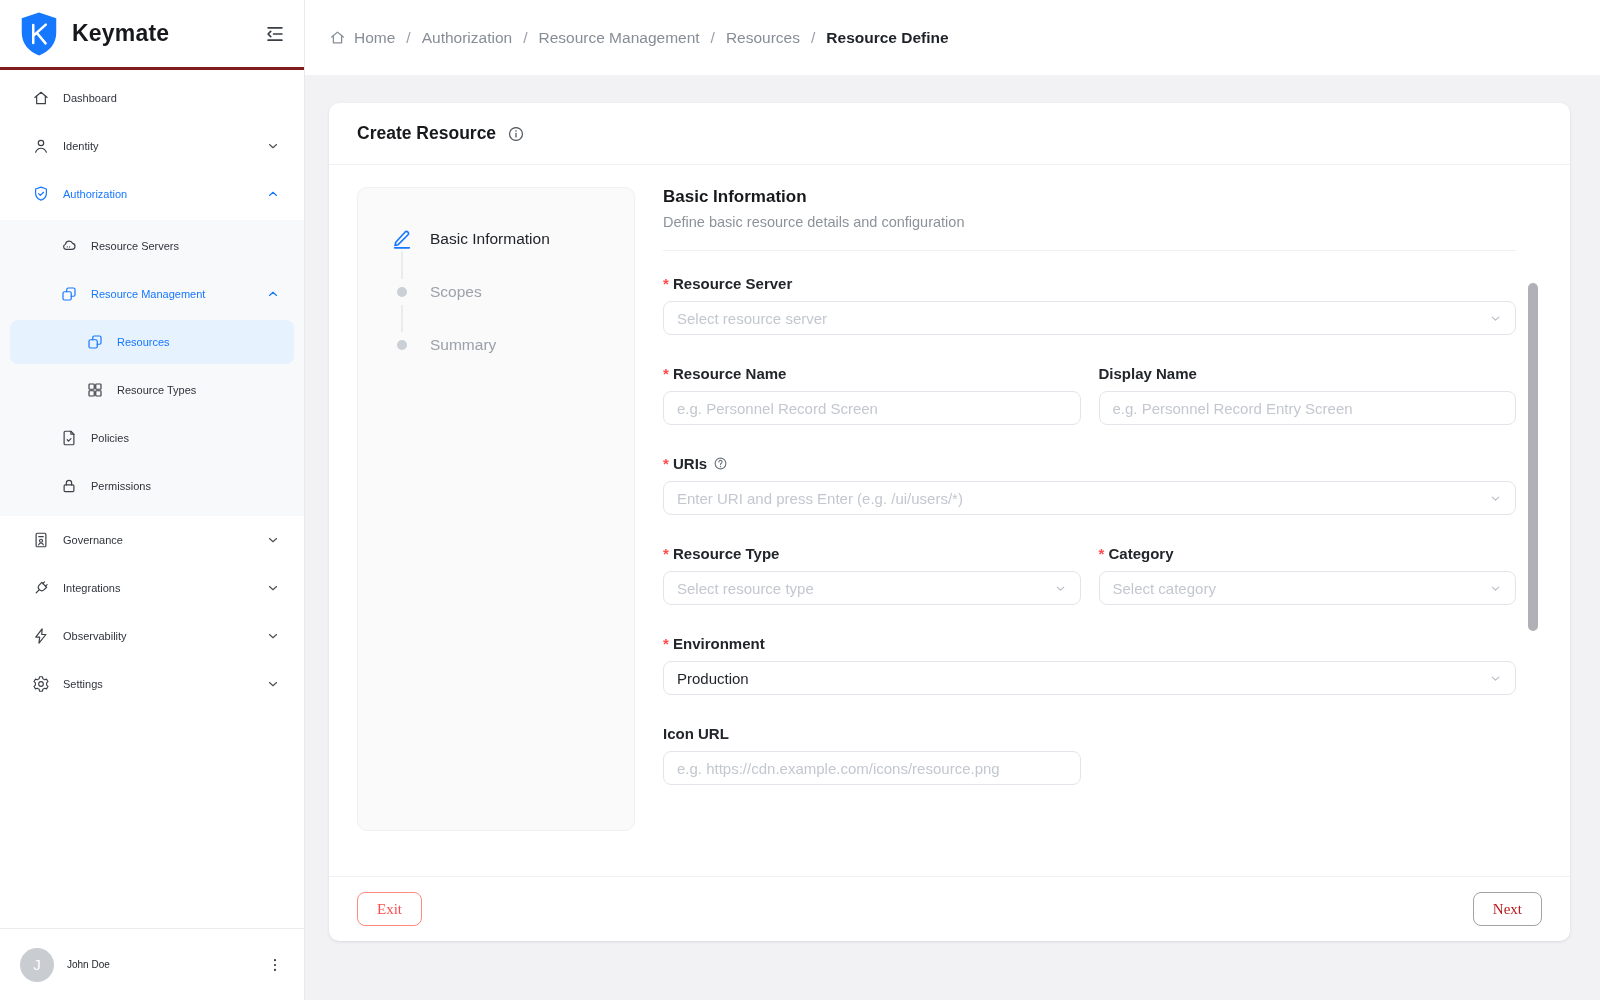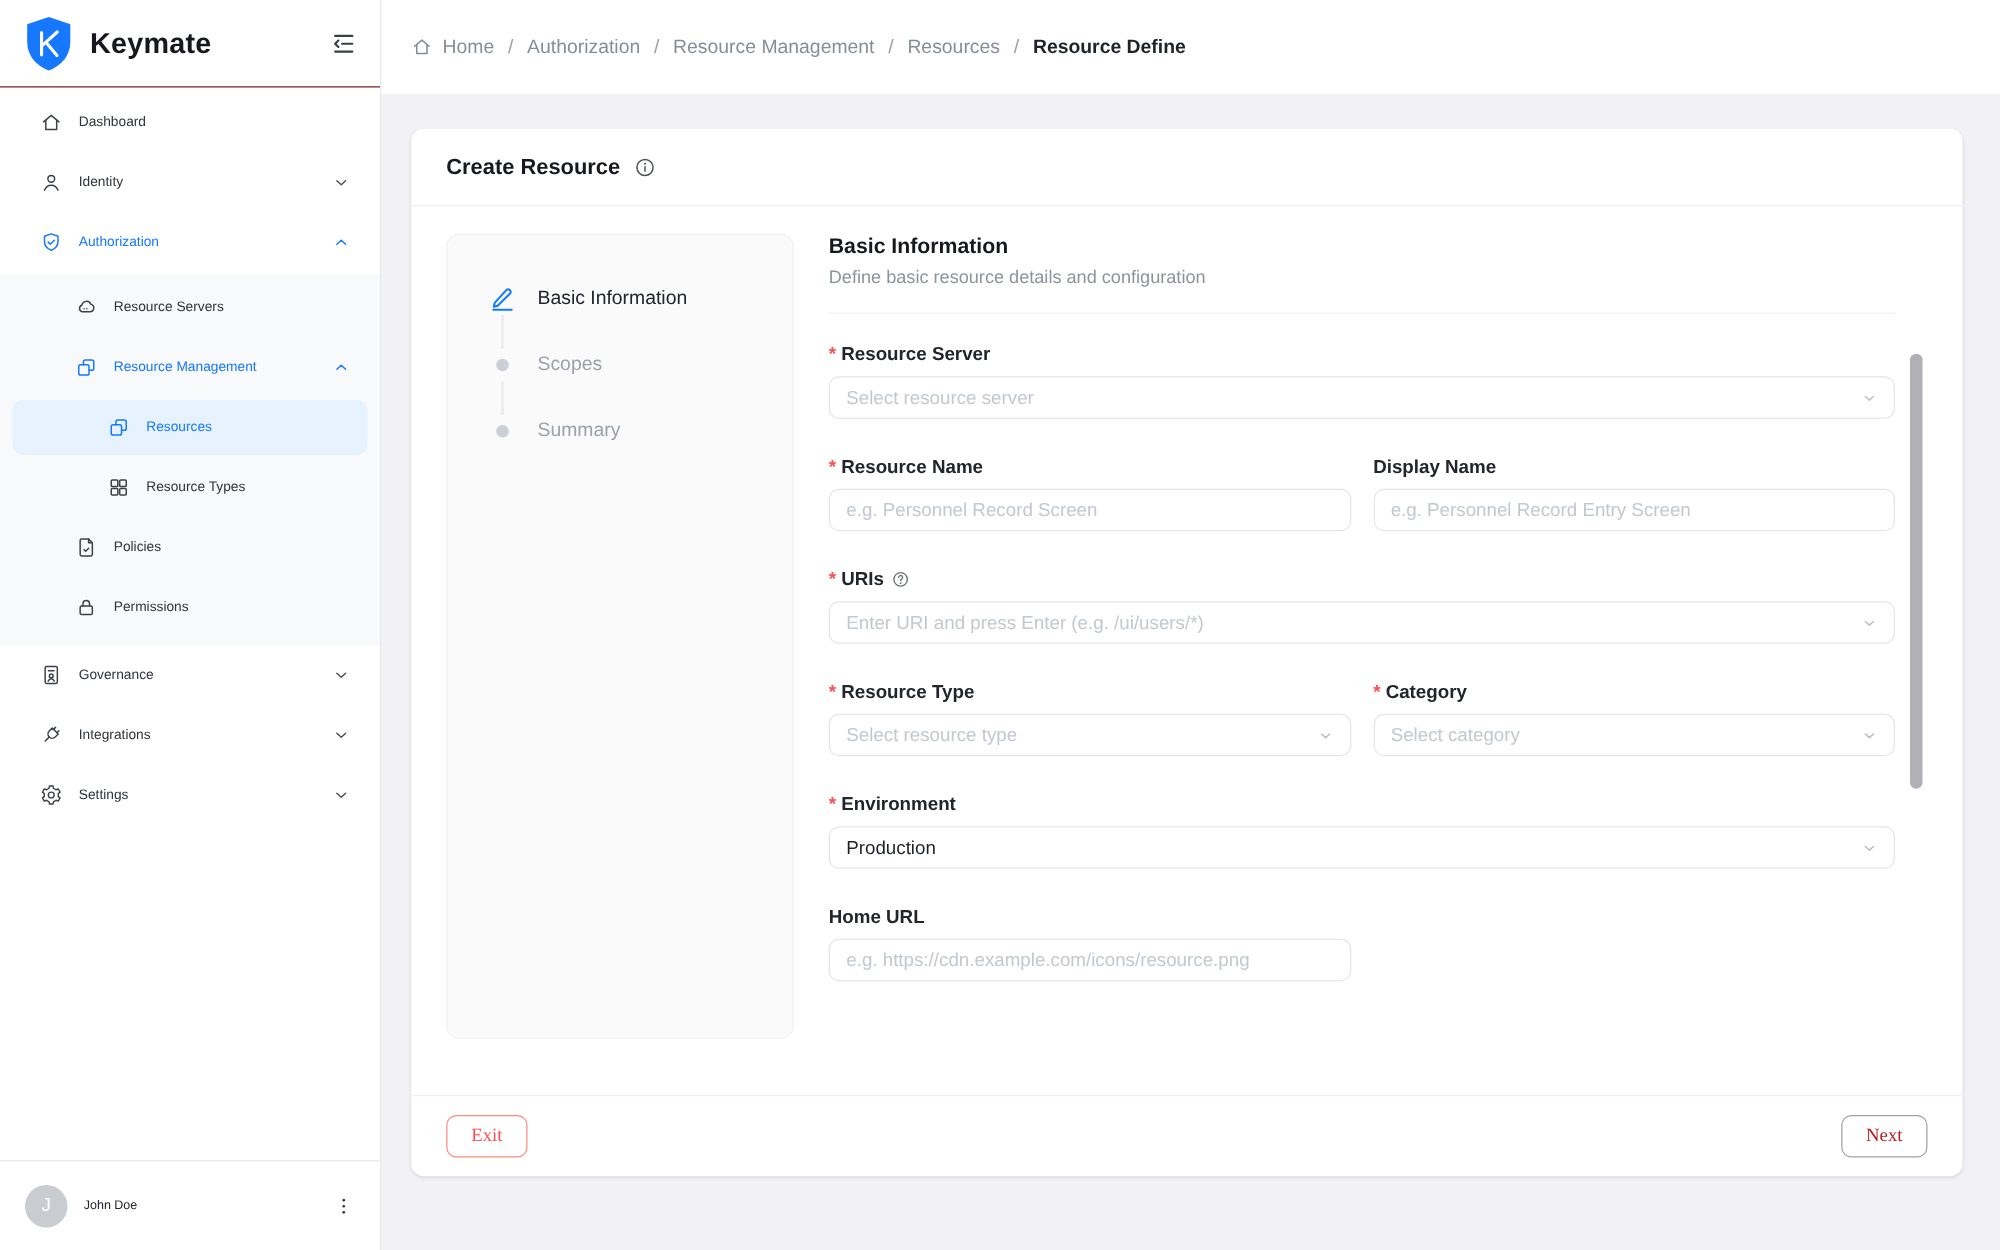--- a/index.html
+++ b/index.html
@@ -13,21 +13,21 @@
   .layout { display:flex; height:100%; }
 
   
   .sidebar {
     width:305px; min-width:305px; background:#fff;
     border-right:1px solid #e8e9ed;
     display:flex; flex-direction:column;
   }
   .sb-header {
     height:70px; display:flex; align-items:center;
-    padding:0 18px; border-bottom:1px solid #7f1d1d;
+    padding:0 18px; border-bottom:3px solid #7f1d1d;
   }
   .logo-badge { width:42px; height:46px; margin-right:12px; flex:0 0 auto; }
   .brand { font-size:23px; font-weight:700; letter-spacing:.2px; color:#16181d; }
   .fold-btn { margin-left:auto; color:#3a3f46; width:22px; height:22px; cursor:pointer; }
 
   .nav { flex:1; padding:6px 10px 0; overflow:hidden; }
   .nav-item {
     display:flex; align-items:center; height:44px; margin-bottom:4px;
     padding-left:22px; padding-right:14px; border-radius:8px;
     font-size:11px; color:#2f333a; cursor:pointer;
@@ -266,20 +266,29 @@
               <path d="M7.5 6h9v4.5a4.5 4.5 0 0 1-9 0Z"></path>
               <path d="M12 15v6"></path>
             </g>
         </svg>
         <span>Integrations</span>
         <svg class="chev" viewBox="0 0 24 24" fill="none" stroke="currentColor" stroke-width="2" stroke-linecap="round" stroke-linejoin="round">
             <path d="M6 9.5l6 5.5 6-5.5"></path>
           </svg>
       </div>
 
+      <div class="nav-item">
+        <svg class="ic" viewBox="0 0 24 24" fill="none" stroke="currentColor" stroke-width="1.6" stroke-linecap="round" stroke-linejoin="round">
+          <path d="M13.5 2.5 5 13.5h5.2L9.3 21.5 18.5 10H13z"></path>
+        </svg>
+        <span>Observability</span>
+        <svg class="chev" viewBox="0 0 24 24" fill="none" stroke="currentColor" stroke-width="2" stroke-linecap="round" stroke-linejoin="round">
+            <path d="M6 9.5l6 5.5 6-5.5"></path>
+          </svg>
+      </div>
 
       <div class="nav-item">
         <svg class="ic" viewBox="0 0 24 24" fill="none" stroke="currentColor" stroke-width="1.5" stroke-linecap="round" stroke-linejoin="round">
           <circle cx="12" cy="12" r="3.1"></circle>
           <path d="M19.4 13.5a7.6 7.6 0 0 0 0-3l2-1.6-2-3.4-2.4.9a7.6 7.6 0 0 0-2.6-1.5L14 2.4h-4l-.4 2.5a7.6 7.6 0 0 0-2.6 1.5l-2.4-.9-2 3.4 2 1.6a7.6 7.6 0 0 0 0 3l-2 1.6 2 3.4 2.4-.9a7.6 7.6 0 0 0 2.6 1.5l.4 2.5h4l.4-2.5a7.6 7.6 0 0 0 2.6-1.5l2.4.9 2-3.4z"></path>
         </svg>
         <span>Settings</span>
         <svg class="chev" viewBox="0 0 24 24" fill="none" stroke="currentColor" stroke-width="2" stroke-linecap="round" stroke-linejoin="round">
             <path d="M6 9.5l6 5.5 6-5.5"></path>
           </svg>
@@ -440,21 +449,21 @@
                 <span class="ph">Production</span>
                 <svg class="cchev" viewBox="0 0 24 24" fill="none" stroke="currentColor" stroke-width="2.2" stroke-linecap="round" stroke-linejoin="round">
                     <path d="M6 9.5l6 5.5 6-5.5"></path>
                   </svg>
               </div>
             </div>
 
             <div class="grid2">
               <div class="fblock">
                 <div class="flabel">
-                    <span>Home URL</span>
+                    <span>Icon URL</span>
                   </div>
                 <input class="control" placeholder="e.g. https://cdn.example.com/icons/resource.png" style="">
               </div>
             </div>
 
             <div class="scroll-thumb"></div>
           </div>
 
         </div>
 

